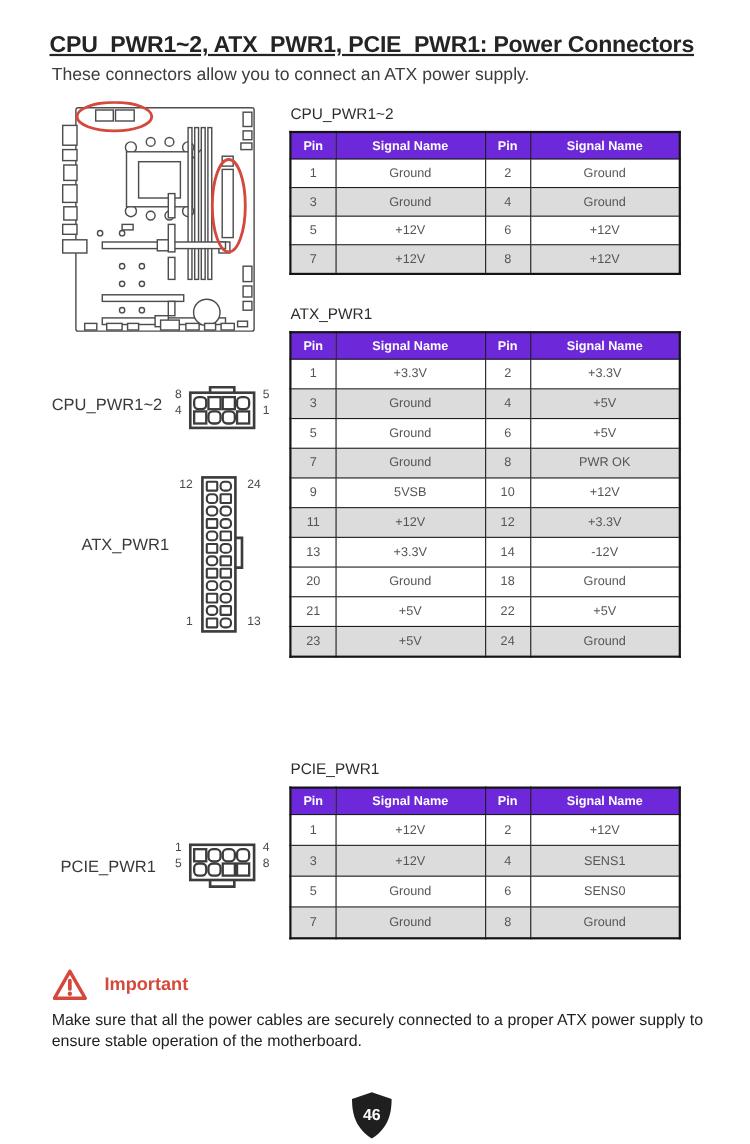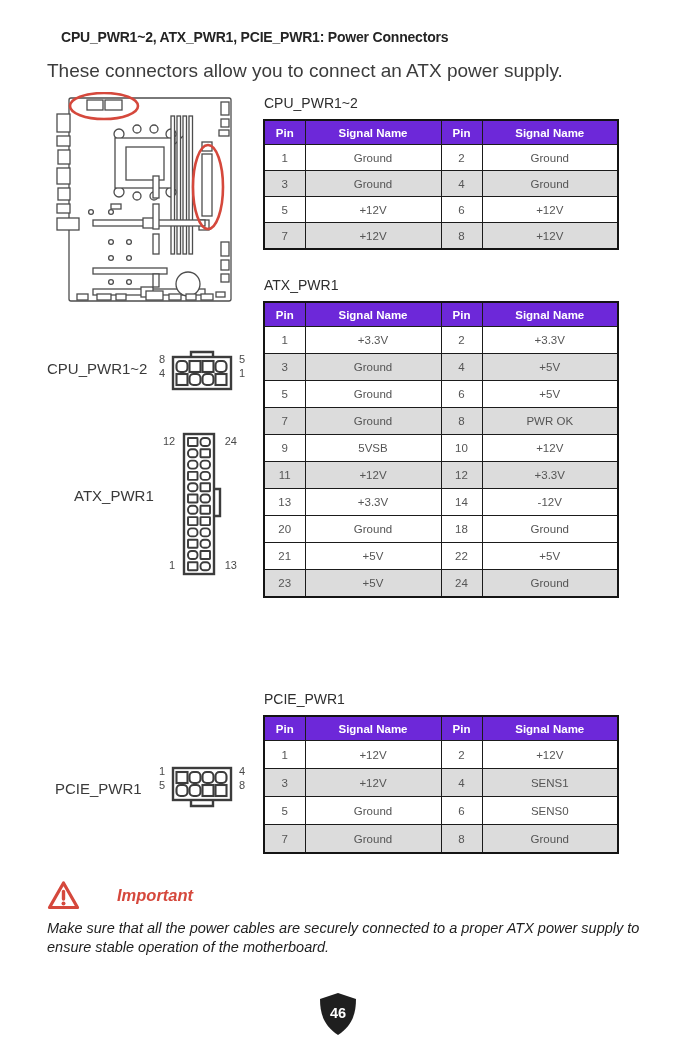--- a/index.html
+++ b/index.html
@@ -3,22 +3,22 @@
 <meta charset="utf-8">
 <style>
   html,body{margin:0;padding:0;background:#fff;}
   .page{
     position:relative; width:682px; height:1040px; background:#fff;
     font-family:"Liberation Sans", sans-serif; color:#262626; overflow:hidden;
   }
   .abs{position:absolute;}
 
   
-  .title{left:61px; top:29px; font-size:14px; font-weight:bold; color:#242424; letter-spacing:-0.2px;}
-  .subtitle{left:47px; top:60px; font-size:19px; color:#3c3c3c;}
+  .title{left:45px; top:29px; font-size:21px; font-weight:bold; color:#242424; letter-spacing:-0.2px;text-decoration:underline;}
+  .subtitle{left:47px; top:60px; font-size:16px; color:#3c3c3c;}
 
   
   .sec{width:354px;}
   .sec h2{margin:0 0 8px 1px; font-size:14px; font-weight:400; color:#2e2e2e;}
   table.pin-table{border-collapse:collapse; width:354px; border:2px solid #141414; table-layout:fixed;}
   table.pin-table th, table.pin-table td{border:1.5px solid #1b1b1b; text-align:center; padding:0;}
   table.pin-table th{background:#6d28d9; color:#fff; font-size:11.5px; font-weight:bold; height:23px;}
   table.pin-table td{font-size:11.5px; color:#555; background:#fff;}
   table.pin-table col.c-pin{width:41px;}
   table.pin-table col.c-sig{width:136px;}
@@ -39,22 +39,22 @@
   .lbl-atx{left:74px; top:487px;}
   .lbl-pcie{left:55px; top:780px;}
   .conn{position:absolute;}
   .conn .num{position:absolute; font-size:11px; color:#4a4a4a; line-height:11px;}
   .conn-cpu{left:157px; top:347px; width:90px; height:50px;}
   .conn-atx{left:160px; top:431px; width:80px; height:146px;}
   .conn-pcie{left:157px; top:760px; width:90px; height:54px;}
 
   
   .important{left:47px; top:880px; display:flex; align-items:center; gap:15px;}
-  .important .imp-label{font-size:16.5px; font-weight:bold; font-style:italic; color:#d5483c;margin-left:22px;}
-  .note{left:47px; top:919px; width:596px; font-size:14.5px; font-style:italic; color:#1e1e1e; line-height:1.32;}
+  .important .imp-label{font-size:16.5px; font-weight:bold; color:#d5483c;}
+  .note{left:47px; top:919px; width:596px; font-size:14.5px; color:#1e1e1e; line-height:1.32;}
 
   
   .badge{left:318px; top:992px; width:40px; height:44px;}
 </style>
 </head>
 <body>
 
 <div class="page">
 
   <div class="abs title">CPU_PWR1~2, ATX_PWR1, PCIE_PWR1: Power Connectors</div>

